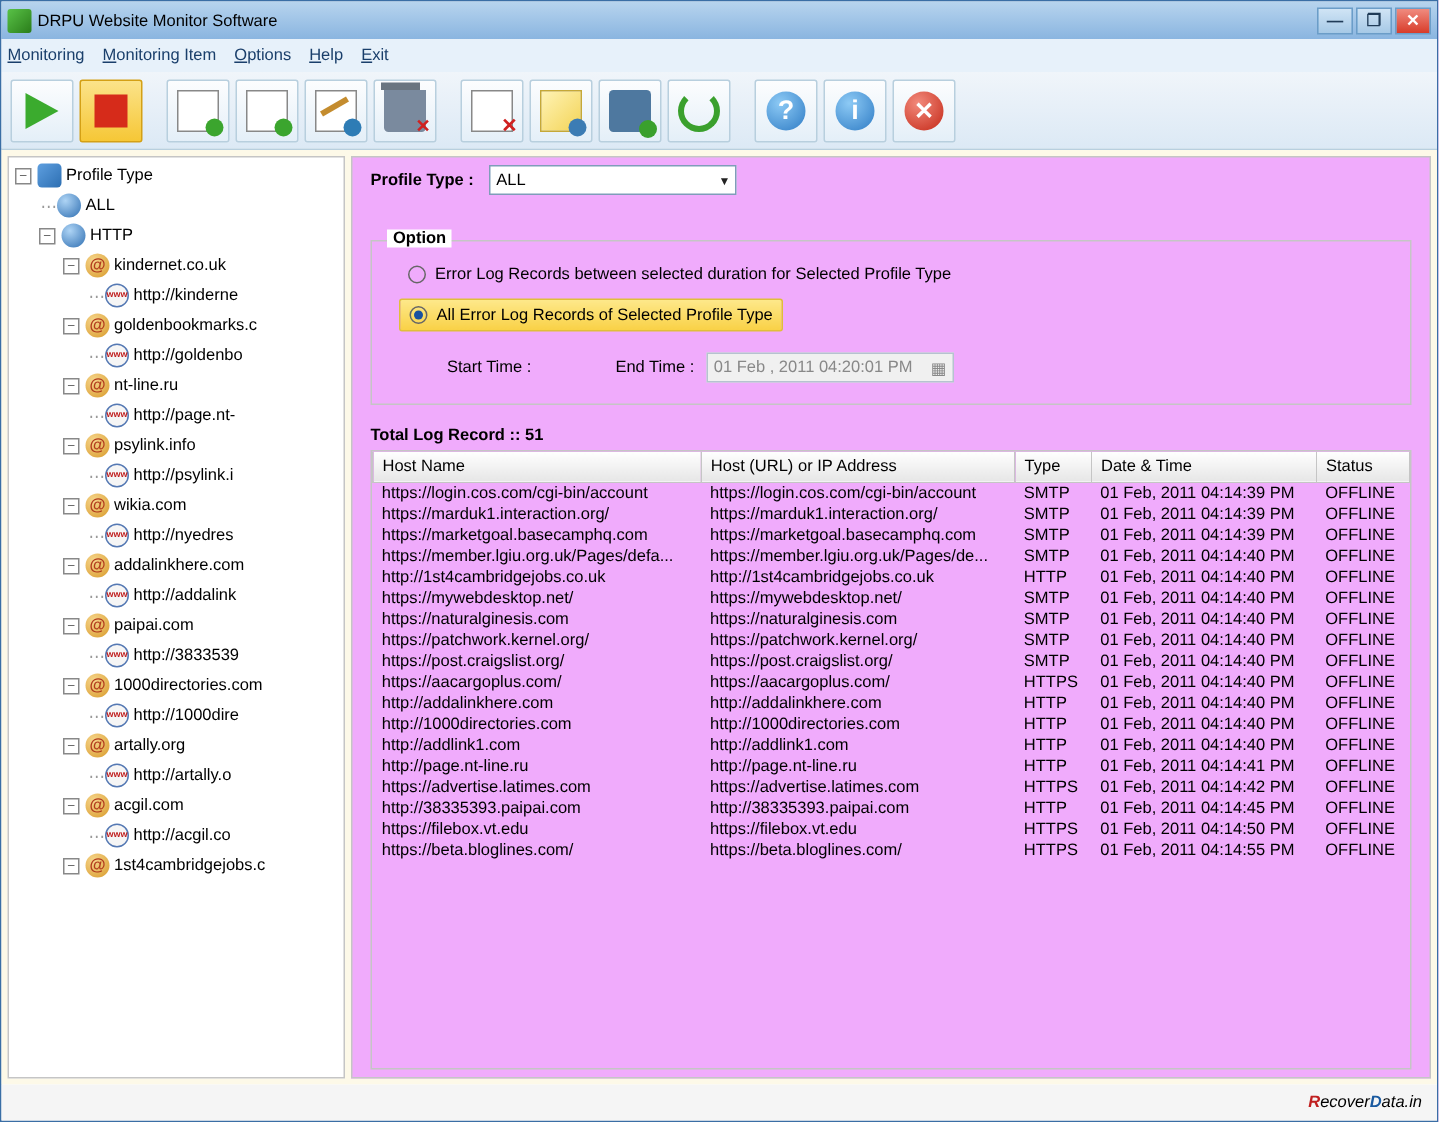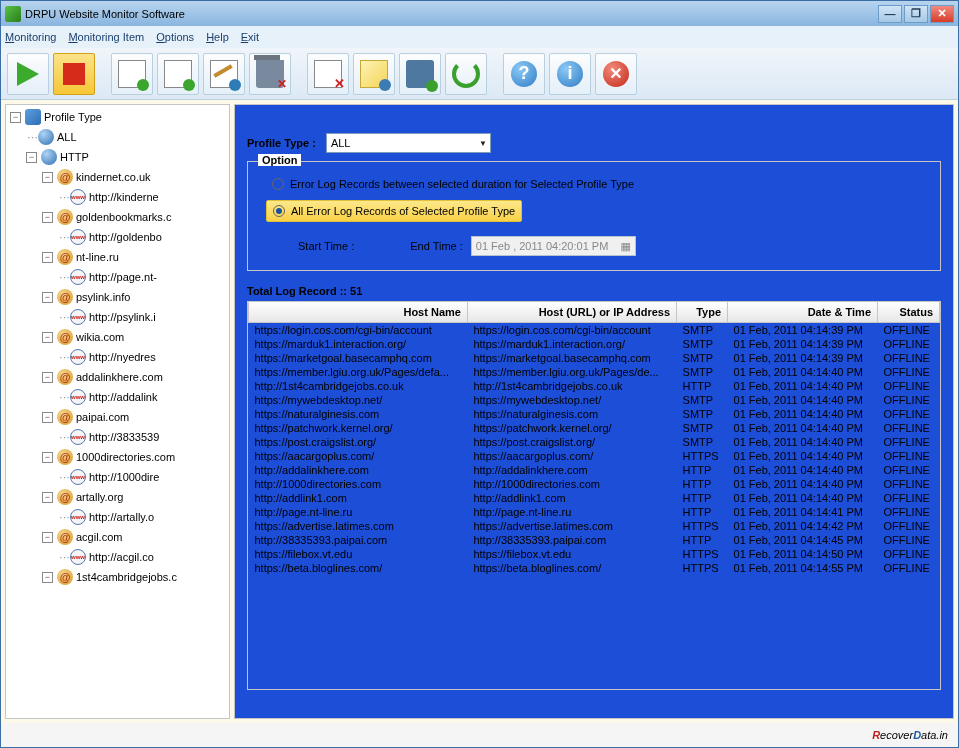--- a/index.html
+++ b/index.html
@@ -47,41 +47,41 @@
 .tree-node { display: flex; align-items: center; padding: 2px 2px; }
 .expander { width: 11px; height: 11px; border: 1px solid #888; display: flex; align-items: center; justify-content: center; font-size: 9px; color: #666; margin-right: 4px; background:#fff; cursor:pointer;}
 .dotline { color: #999; margin: 0 1px; letter-spacing: -1px; }
 .node-ico { width: 16px; height: 16px; margin-right: 3px; }
 .globe-ico { background: radial-gradient(circle at 35% 30%, #aed4f5, #2f6fb2); border-radius: 50%; }
 .at-ico { background: radial-gradient(circle at 35% 30%, #f6d58b, #d89a2a); border-radius: 50%; display:flex;align-items:center;justify-content:center;color:#b13c1d;font-size:11px;font-weight:bold;}
 .www-ico { background:#f5f5f5; border:1px solid #5478b3; border-radius:50%; display:flex;align-items:center;justify-content:center;font-size:6px;color:#c02020;font-weight:bold;}
 .people-ico { background:linear-gradient(135deg,#5e9fe0,#2d6fb2); border-radius:3px; }
 .tree-label { white-space: nowrap; }
 
-.content-panel { flex: 1; background: #1d4ed8; border: 1px solid #c5c5c5; padding: 28px 12px; display: flex; flex-direction: column; overflow:hidden;}
+.content-panel { flex: 1; background: #f0abfc; border: 1px solid #c5c5c5; padding: 5px 12px; display: flex; flex-direction: column; overflow:hidden;}
 .profile-row { display: flex; align-items: center; gap: 10px; margin-bottom: 8px; }
 .profile-label { font-weight: bold; }
 .dropdown { width: 165px; height: 20px; border: 1px solid #7f9db9; display:flex; align-items:center; padding:0 4px; background:#fff; cursor:pointer; position:relative;}
 .dropdown::after{content:'▼'; position:absolute; right:3px; font-size:8px; color:#222;}
-.fieldset { border: 1px solid #c5c5c5; padding: 12px 18px 14px; margin-bottom: 8px; position: relative; }
+.fieldset { border: 1px solid #c5c5c5; padding: 12px 18px 14px; margin-bottom: 8px; position: relative; margin-top: 22px; }
 .fieldset-legend { position: absolute; top: -8px; left: 10px; background: #fff; padding: 0 4px; font-weight: bold; }
 .radio-row { display: flex; align-items: center; padding: 4px 6px; margin-bottom: 6px; gap: 6px;}
 .radio-row.selected { background: linear-gradient(to bottom,#fde88a,#f9d147); border:1px solid #e0bf3a; border-radius:2px; display:inline-flex;}
 .radio { width: 12px; height: 12px; border: 1px solid #666; border-radius: 50%; display:flex;align-items:center;justify-content:center;}
 .radio.checked::after{content:'';width:6px;height:6px;background:#1951a0;border-radius:50%;}
 .time-row { display: flex; align-items: center; gap: 8px; margin-top: 8px; margin-left:32px;}
 .time-input { width: 165px; height: 20px; border: 1px solid #b5c3cf; background: #f0f0f0; color: #888; display:flex; align-items:center; padding:0 4px; position:relative;}
 .time-input::after{content:'▦'; position:absolute; right:4px; color:#888;}
 .record-label { font-weight: bold; margin: 6px 0 4px; }
 .table-wrap { flex: 1; border: 1px solid #c5c5c5; overflow: auto; }
 .table-wrap::-webkit-scrollbar{width:16px;height:16px;}
 .table-wrap::-webkit-scrollbar-track{background:#f0f0f0;}
 .table-wrap::-webkit-scrollbar-thumb{background:#c0c0c0;}
 table { width: 100%; border-collapse: collapse; }
-th { background: linear-gradient(to bottom,#fff,#e6e6e6); border: 1px solid #c5c5c5; border-top:none; padding: 4px 6px; text-align: right; font-weight: bold; position:sticky; top:0;}
+th { background: linear-gradient(to bottom,#fff,#e6e6e6); border: 1px solid #c5c5c5; border-top:none; padding: 4px 6px; text-align: left; font-weight: normal; position:sticky; top:0;}
 td { padding: 1px 6px; white-space: nowrap; }
 .button-row { display: flex; justify-content: center; gap: 14px; padding: 12px 0 2px; }
 .btn { height: 24px; min-width: 82px; padding: 0 14px; border: 1px solid #888; background: linear-gradient(to bottom,#f4f4f4,#dcdcdc); cursor:pointer; display:flex;align-items:center;justify-content:center;}
 .btn.highlight { background: linear-gradient(to bottom,#fde88a,#f9d147); border:2px solid #3e9e2f; }
 
 .footer { height: 24px; background: #f5f5f5; display:flex;align-items:center; justify-content:flex-end; padding:0 10px; font-family: 'Trebuchet MS', sans-serif; font-size:14px; font-style:italic;}
 .footer .r{ color:#c02020; font-weight:bold;}
 .footer .d{ color:#1a5aa0; font-weight:bold;}
 </style>
 </head>

